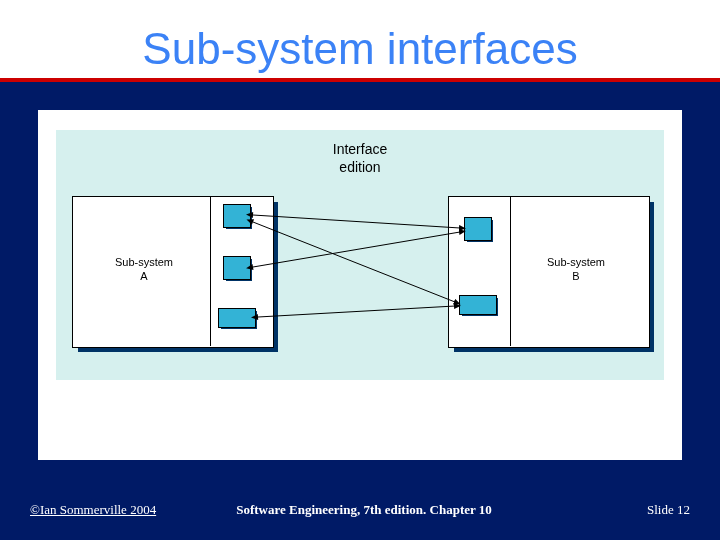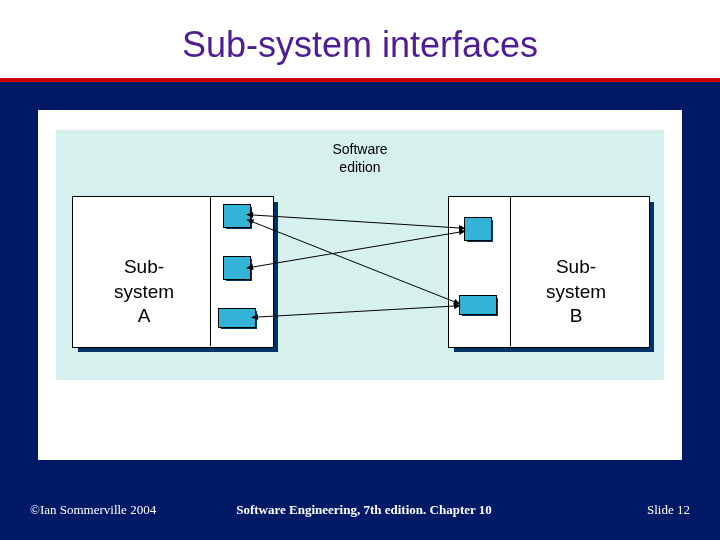--- a/index.html
+++ b/index.html
@@ -15,22 +15,22 @@
     position: relative;
     width: 720px;
     height: 540px;
   }
   .title {
     position: absolute;
     top: 18px;
     left: 0;
     right: 0;
     text-align: center;
-    color: #4c1d95;
-    font-size: 36px;
+    color: #3b82f6;
+    font-size: 44px;
     font-family: Arial, sans-serif;
     background: #fff;
     padding: 6px 0;
   }
   .title-bg {
     position: absolute;
     top: 0;
     left: 0;
     right: 0;
     height: 78px;
@@ -71,21 +71,21 @@
     border: 1px solid #000;
   }
   .divider {
     position: absolute;
     width: 1px;
     background: #000;
   }
   .sub-label {
     position: absolute;
     font-family: Arial, sans-serif;
-    font-size: 19px;
+    font-size: 11px;
     color: #000;
     text-align: center;
     line-height: 1.3;
   }
   .iface-label {
     position: absolute;
     font-family: Arial, sans-serif;
     font-size: 14px;
     color: #000;
     text-align: center;
@@ -115,20 +115,21 @@
     left: 0;
     right: 0;
     height: 20px;
     color: #fff;
     font-size: 13px;
     font-family: "Times New Roman", serif;
   }
   .footer-left {
     position: absolute;
     left: 30px;
+    text-decoration: underline;
   }
   .footer-center {
     position: absolute;
     left: 8px;
     right: 0;
     text-align: center;
     font-weight: bold;
   }
   .footer-right {
     position: absolute;
@@ -141,21 +142,21 @@
 <div class="slide">
 
   <div class="title-bg"></div>
   <div class="title">Sub-system interfaces</div>
   <div class="rule"></div>
 
   <div class="content">
     <div class="diagram">
 
       <div class="iface-label" style="top:10px; left:254px;">
-        <span>Software</span><br>
+        <span>Interface</span><br>
         <span>edition</span>
       </div>
 
       <div class="box-shadow" style="top:72px; left:22px; width:200px; height:150px;"></div>
       <div class="box" style="top:66px; left:16px; width:200px; height:150px;"></div>
       <div class="divider" style="top:66px; left:154px; height:150px;"></div>
       <div class="sub-label" style="top:125px; left:38px; width:100px;">
         <span>Sub-system</span><br>
         <span>A</span>
       </div>

